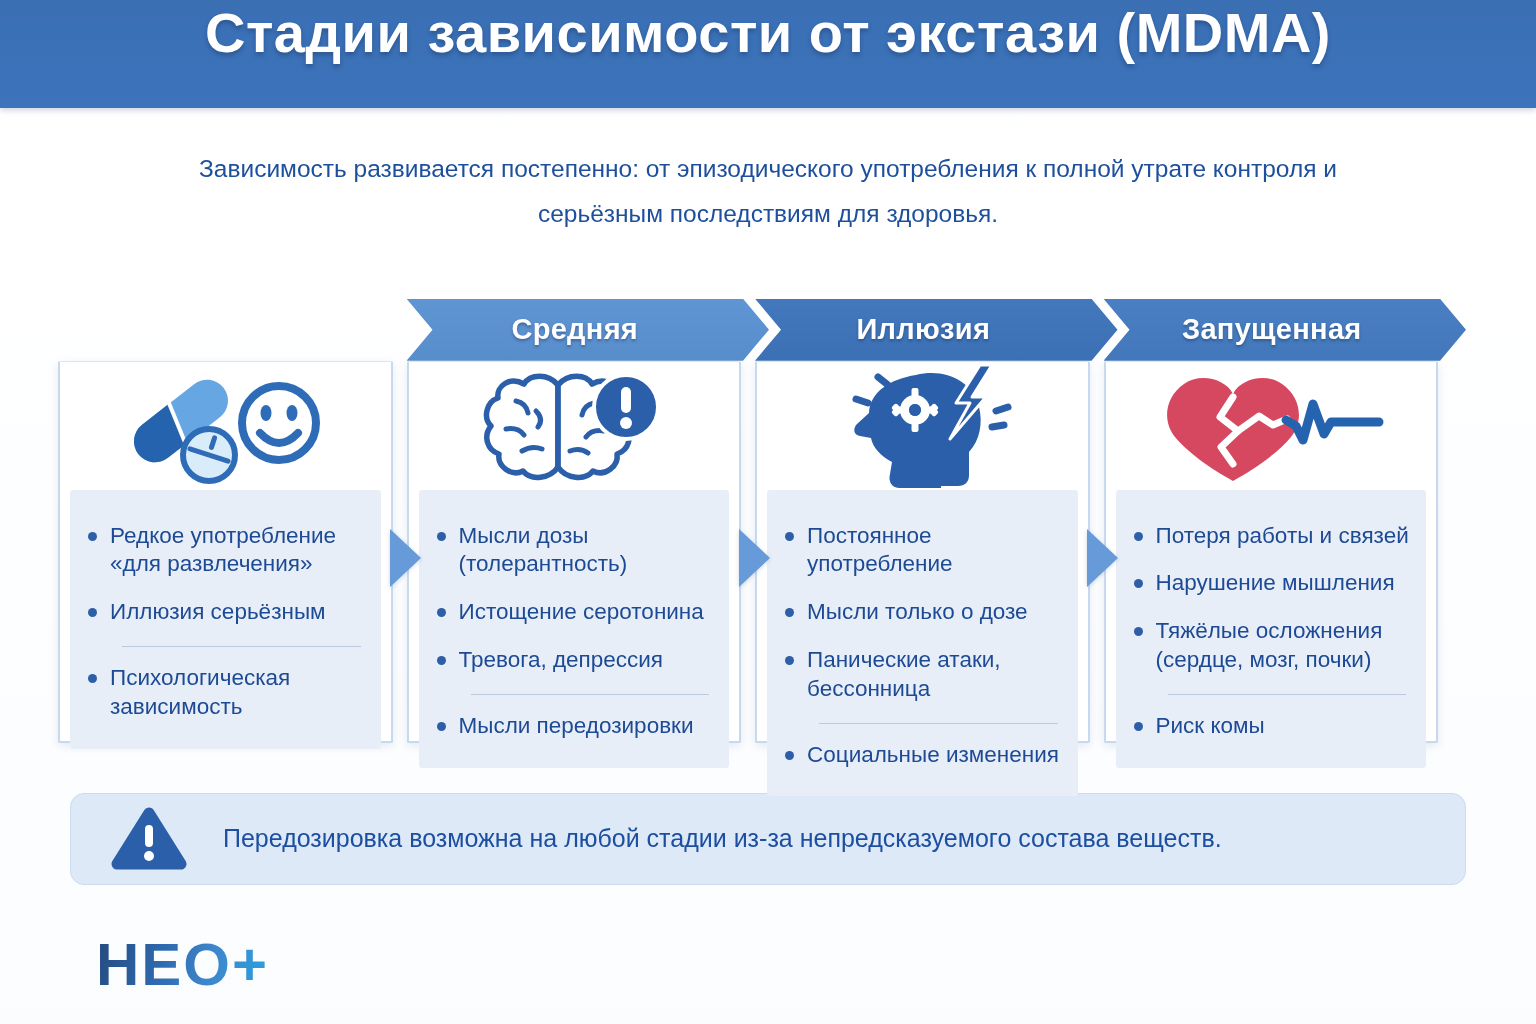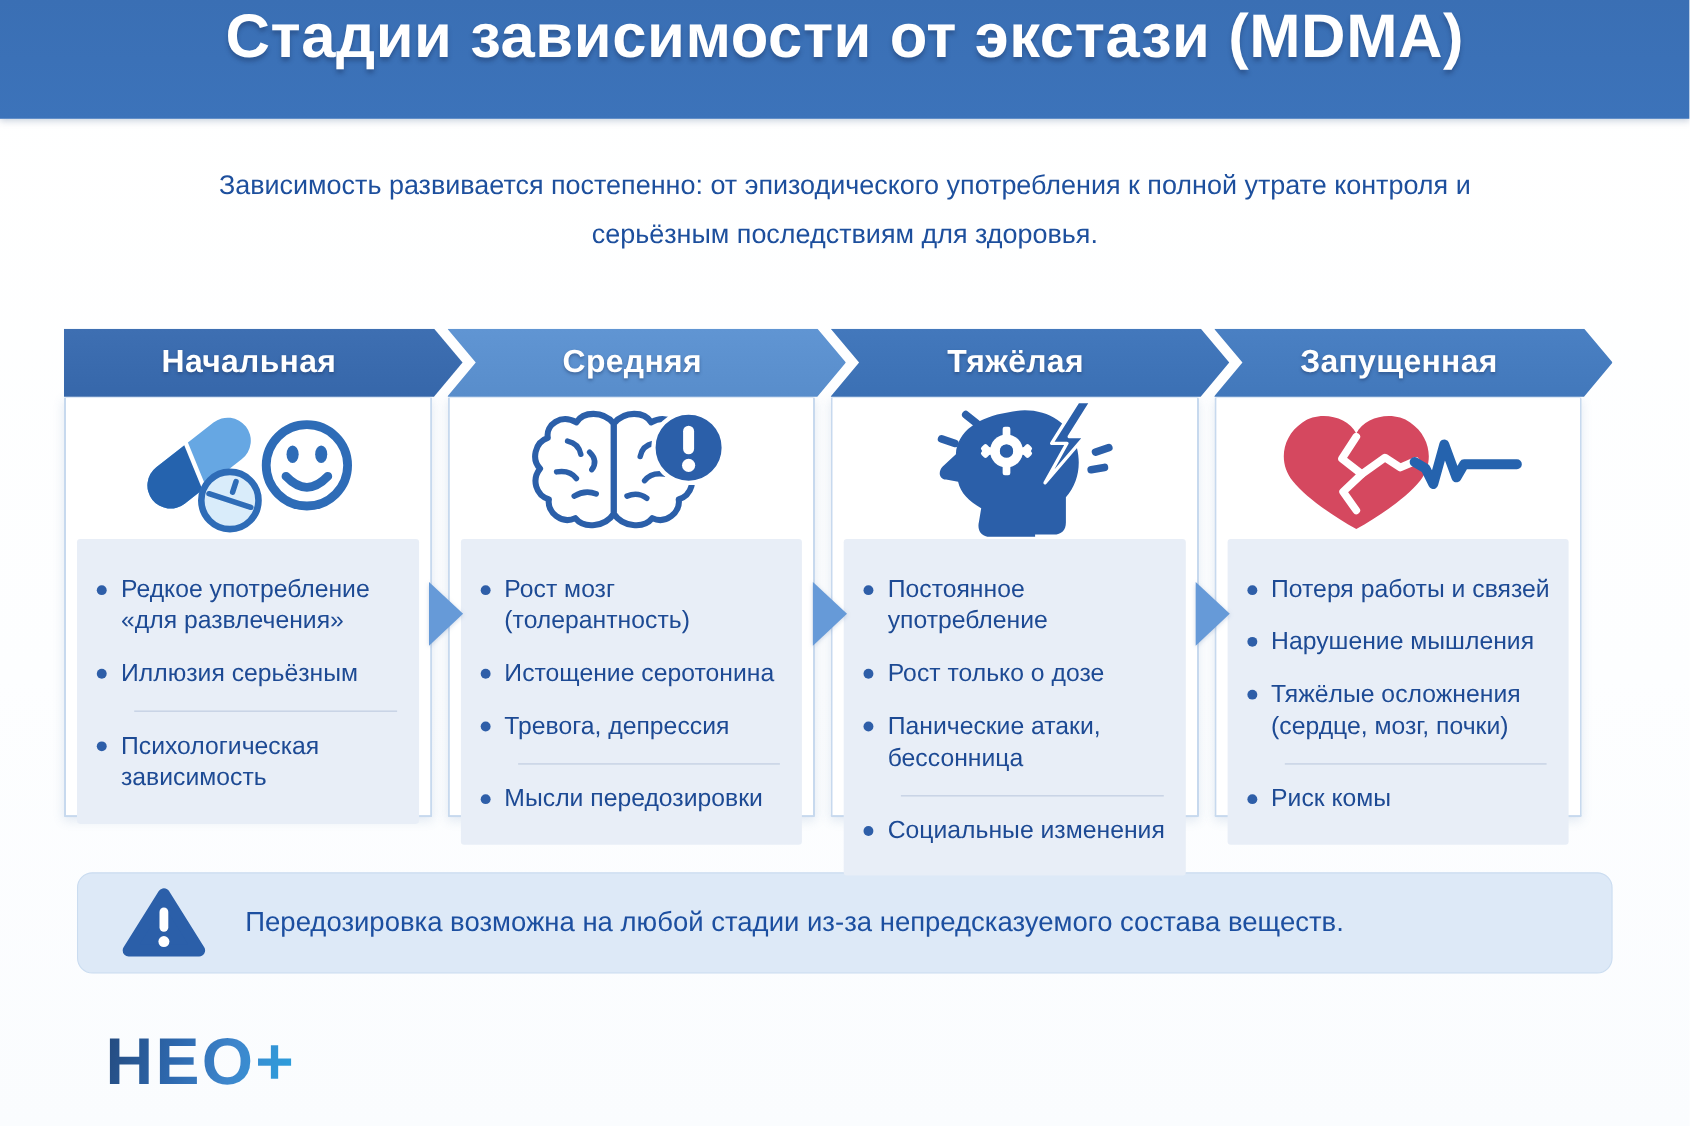--- a/index.html
+++ b/index.html
@@ -94,23 +94,20 @@
 <body>
 
 <header class="banner">
   <h1>Стадии зависимости от экстази (MDMA)</h1>
 </header>
 
 <p class="intro">Зависимость развивается постепенно: от эпизодического употребления к полной утрате контроля и серьёзным последствиям для здоровья.</p>
 
 <section class="stages">
   <div class="stage">
-    <div class="chevron" style="background: linear-gradient(rgb(62, 111, 178), rgb(54, 103, 170));">
-      <span class="chevron-label">Начальная</span>
-    </div>
     <div class="card">
       <div class="icon-area">
 <svg width="212" height="122" viewBox="0 0 212 122">
   <g transform="rotate(-38 62 56)">
     <rect x="8" y="35" width="108" height="42" rx="21" fill="#66a7e3"></rect>
     <path d="M29,35 h34 l-11,42 h-23 a21,21 0 0 1 0,-42 z" fill="#2563ae"></path>
     <line x1="64" y1="33" x2="51" y2="79" stroke="#ffffff" stroke-width="4"></line>
   </g>
   <circle cx="90" cy="90" r="26" fill="#d9ecfa" stroke="#2e6cb7" stroke-width="6"></circle>
   <g transform="rotate(18 90 90)" stroke="#2e6cb7" stroke-width="5" stroke-linecap="round">
@@ -165,42 +162,42 @@
   </g>
   <circle cx="150" cy="40" r="32" fill="#2b5fa9" stroke="#ffffff" stroke-width="4"></circle>
   <rect x="145" y="20" width="10" height="26" rx="5" fill="#ffffff"></rect>
   <circle cx="150" cy="56" r="6" fill="#ffffff"></circle>
 </svg>
         </div>
       <div class="list-panel">
         <ul class="items">
             <li>
               <span class="dot"></span>
-              <span>Рост мозг (толерантность)</span>
+              <span>Мысли дозы (толерантность)</span>
             </li>
             <li>
               <span class="dot"></span>
               <span>Истощение серотонина</span>
             </li>
             <li>
               <span class="dot"></span>
               <span>Тревога, депрессия</span>
             </li>
             <li class="last">
               <span class="dot"></span>
               <span>Мысли передозировки</span>
             </li>
           </ul>
       </div>
     </div>
   </div>
 
   <div class="stage">
     <div class="chevron notched" style="background: linear-gradient(rgb(67, 120, 188), rgb(59, 112, 180));">
-      <span class="chevron-label">Тяжёлая</span>
+      <span class="chevron-label">Иллюзия</span>
     </div>
     <div class="card">
       <div class="icon-area">
 <svg width="204" height="126" viewBox="0 0 204 126">
   <path d="M96,12 C124,5 152,17 159,44 C163,60 160,77 149,89 L149,112 C149,119 145,123 138,123 L121,123 L121,125 L80,125 C72,125 68,119 70,111 L72,99 C61,93 53,85 51,75 L40,73 C33,72 33,65 37,61 L49,50 C50,29 70,16 96,12 Z" fill="#2b5fa9"></path>
   <g fill="#ffffff">
     <g transform="translate(95,47)">
       <circle r="15"></circle>
       <g>
         <rect x="-3.5" y="-22" width="7" height="9" rx="2"></rect>
@@ -226,21 +223,21 @@
 </svg>
         </div>
       <div class="list-panel">
         <ul class="items">
             <li>
               <span class="dot"></span>
               <span>Постоянное употребление</span>
             </li>
             <li>
               <span class="dot"></span>
-              <span>Рост только о дозе</span>
+              <span>Мысли только о дозе</span>
             </li>
             <li>
               <span class="dot"></span>
               <span>Панические атаки, бессонница</span>
             </li>
             <li class="last">
               <span class="dot"></span>
               <span>Социальные изменения</span>
             </li>
           </ul>

